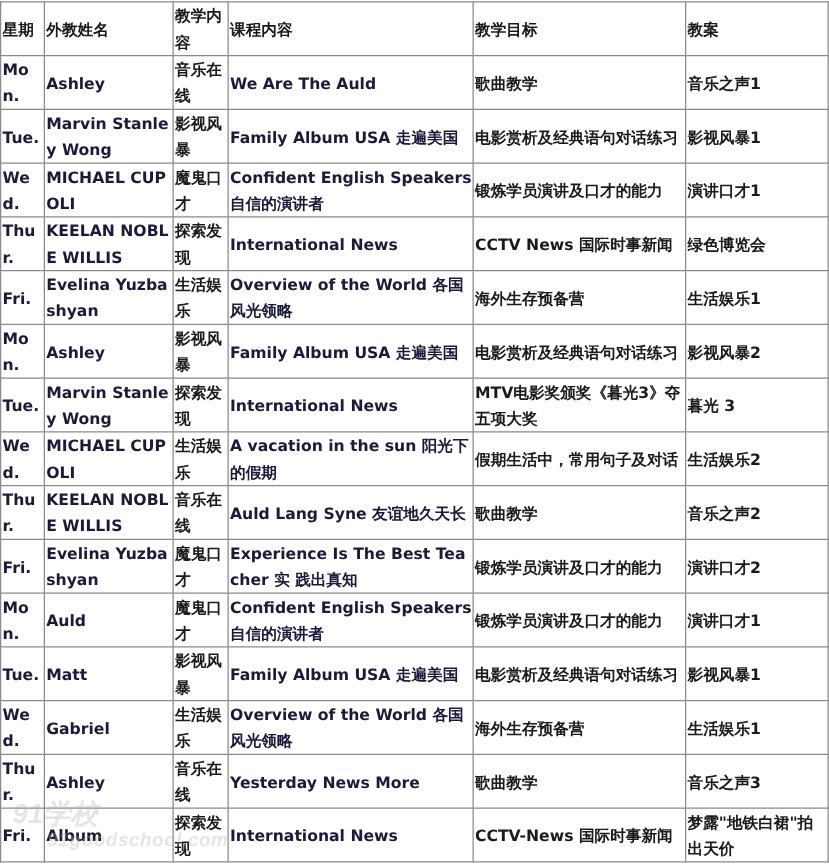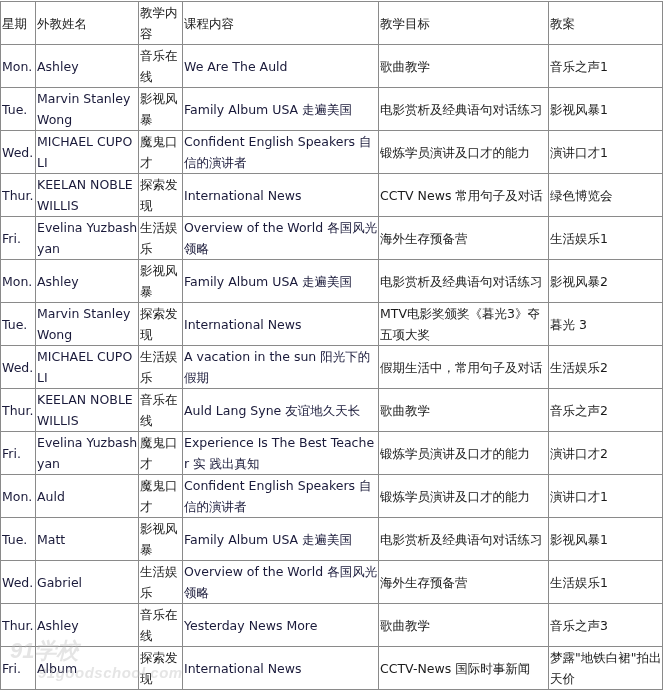--- a/index.html
+++ b/index.html
@@ -5,20 +5,21 @@
   html, body { margin: 0; padding: 0; background: #ffffff; }
   body { width: 663px; height: 691px; overflow: hidden; position: relative; }
   table.schedule {
     border-collapse: collapse;
     position: absolute; left: 0; top: 1px;
     table-layout: fixed;
     width: 663px;
     font-family: "DejaVu Sans", sans-serif;
     font-size: 12.5px;
     color: #1a1a1a;
+    font-weight: bold;
   }
   table.schedule td {
     border: 1px solid #8a8a8a;
     padding: 0 0 0 1px;
     vertical-align: middle;
     line-height: 21px;
     height: 42px;
     overflow: hidden;
     word-break: break-all;
   }
@@ -82,21 +83,21 @@
         <td class="content">魔鬼口才</td>
         <td class="course">Confident English Speakers 自信的演讲者</td>
         <td class="goal">锻炼学员演讲及口才的能力</td>
         <td class="plan">演讲口才1</td>
       </tr>
       <tr>
         <td class="day">Thur.</td>
         <td class="name">KEELAN NOBLE WILLIS</td>
         <td class="content">探索发现</td>
         <td class="course">International News</td>
-        <td class="goal">CCTV News 常用句子及对话</td>
+        <td class="goal">CCTV News 国际时事新闻</td>
         <td class="plan">绿色博览会</td>
       </tr>
       <tr>
         <td class="day">Fri.</td>
         <td class="name">Evelina Yuzbashyan</td>
         <td class="content">生活娱乐</td>
         <td class="course">Overview of the World 各国风光领略</td>
         <td class="goal">海外生存预备营</td>
         <td class="plan">生活娱乐1</td>
       </tr>

